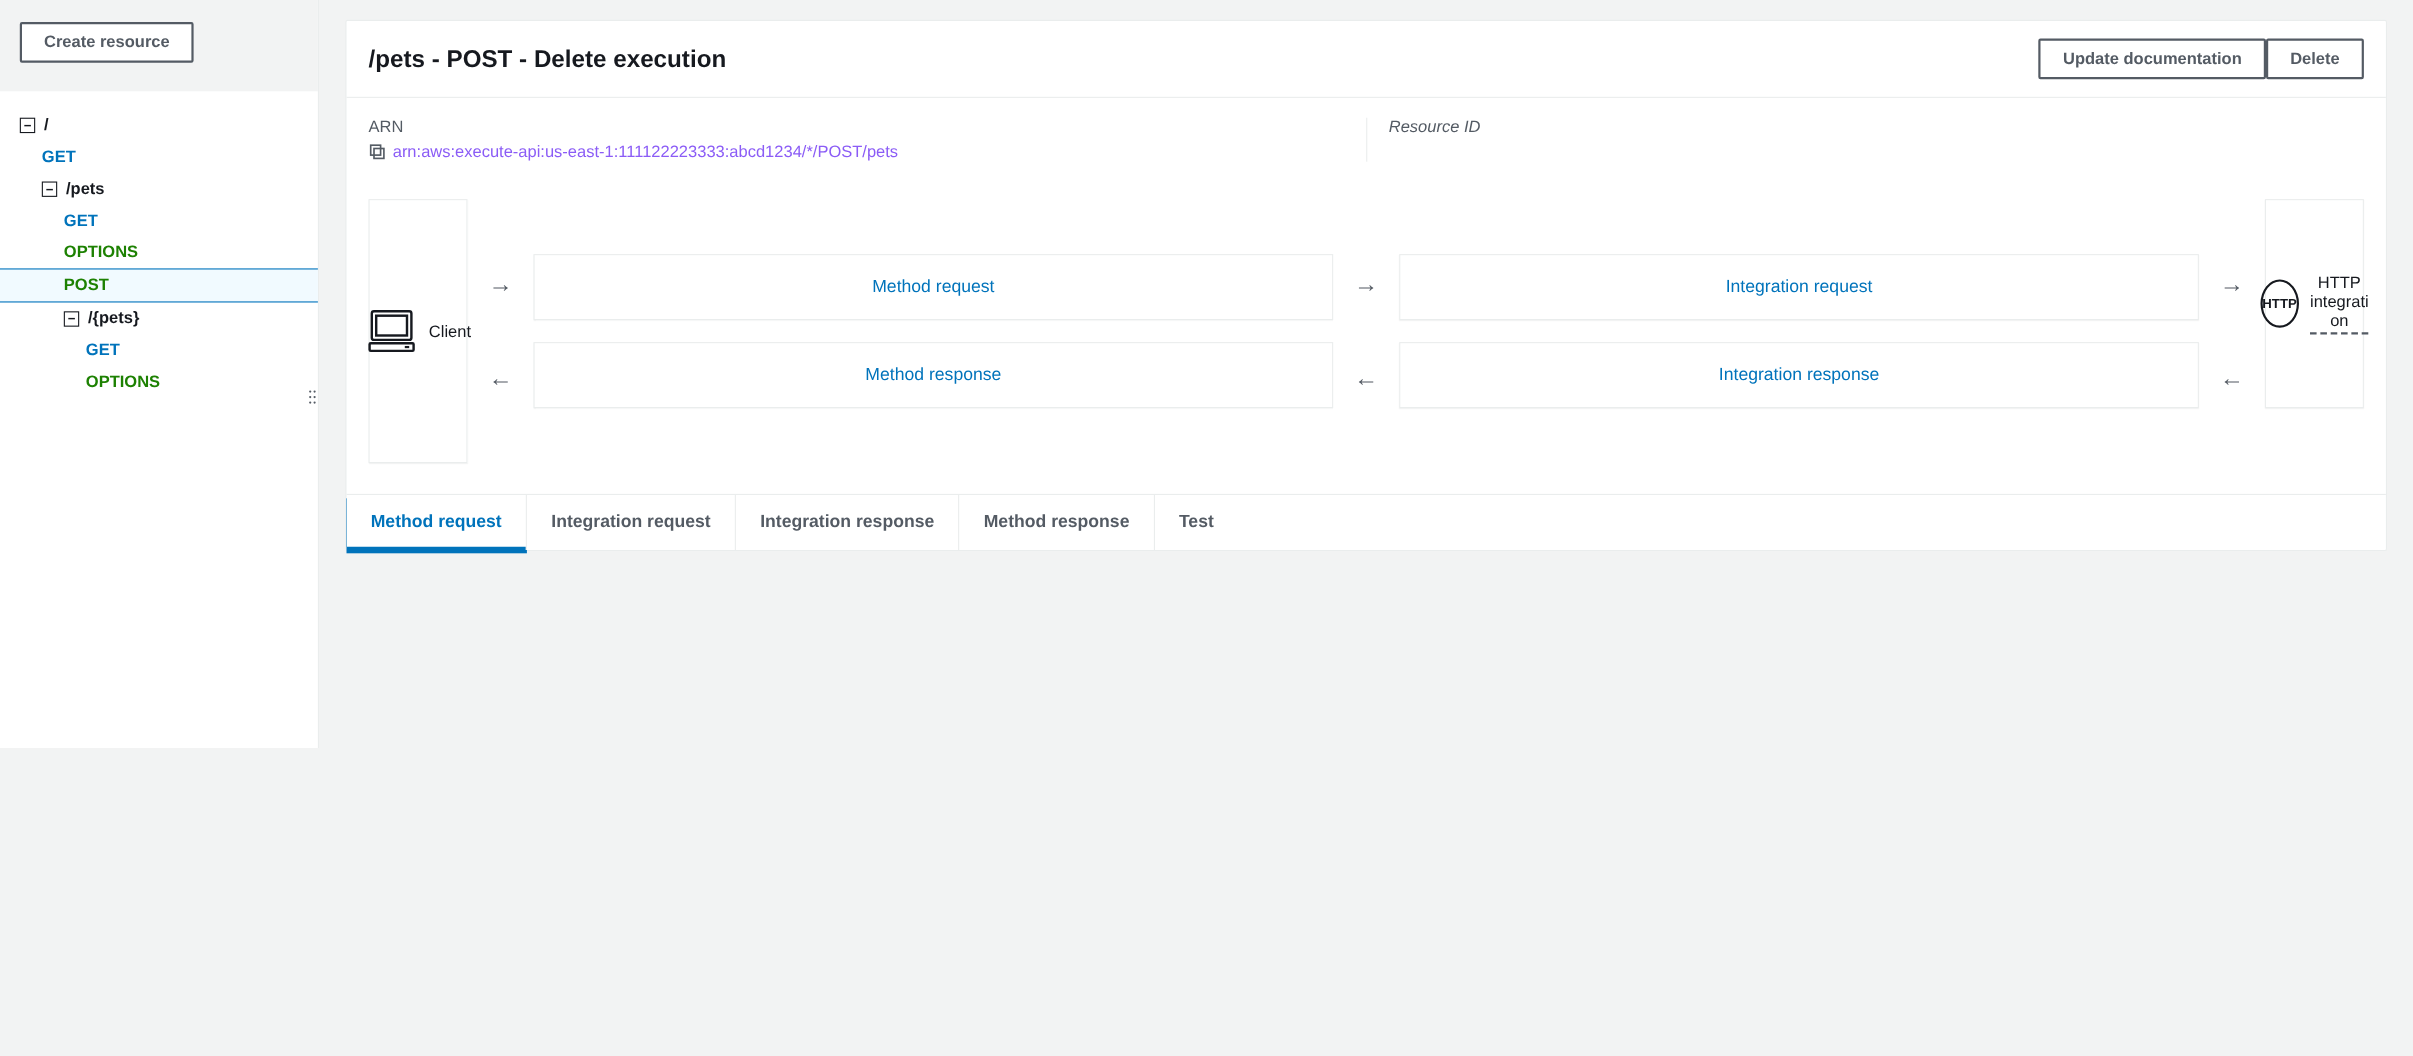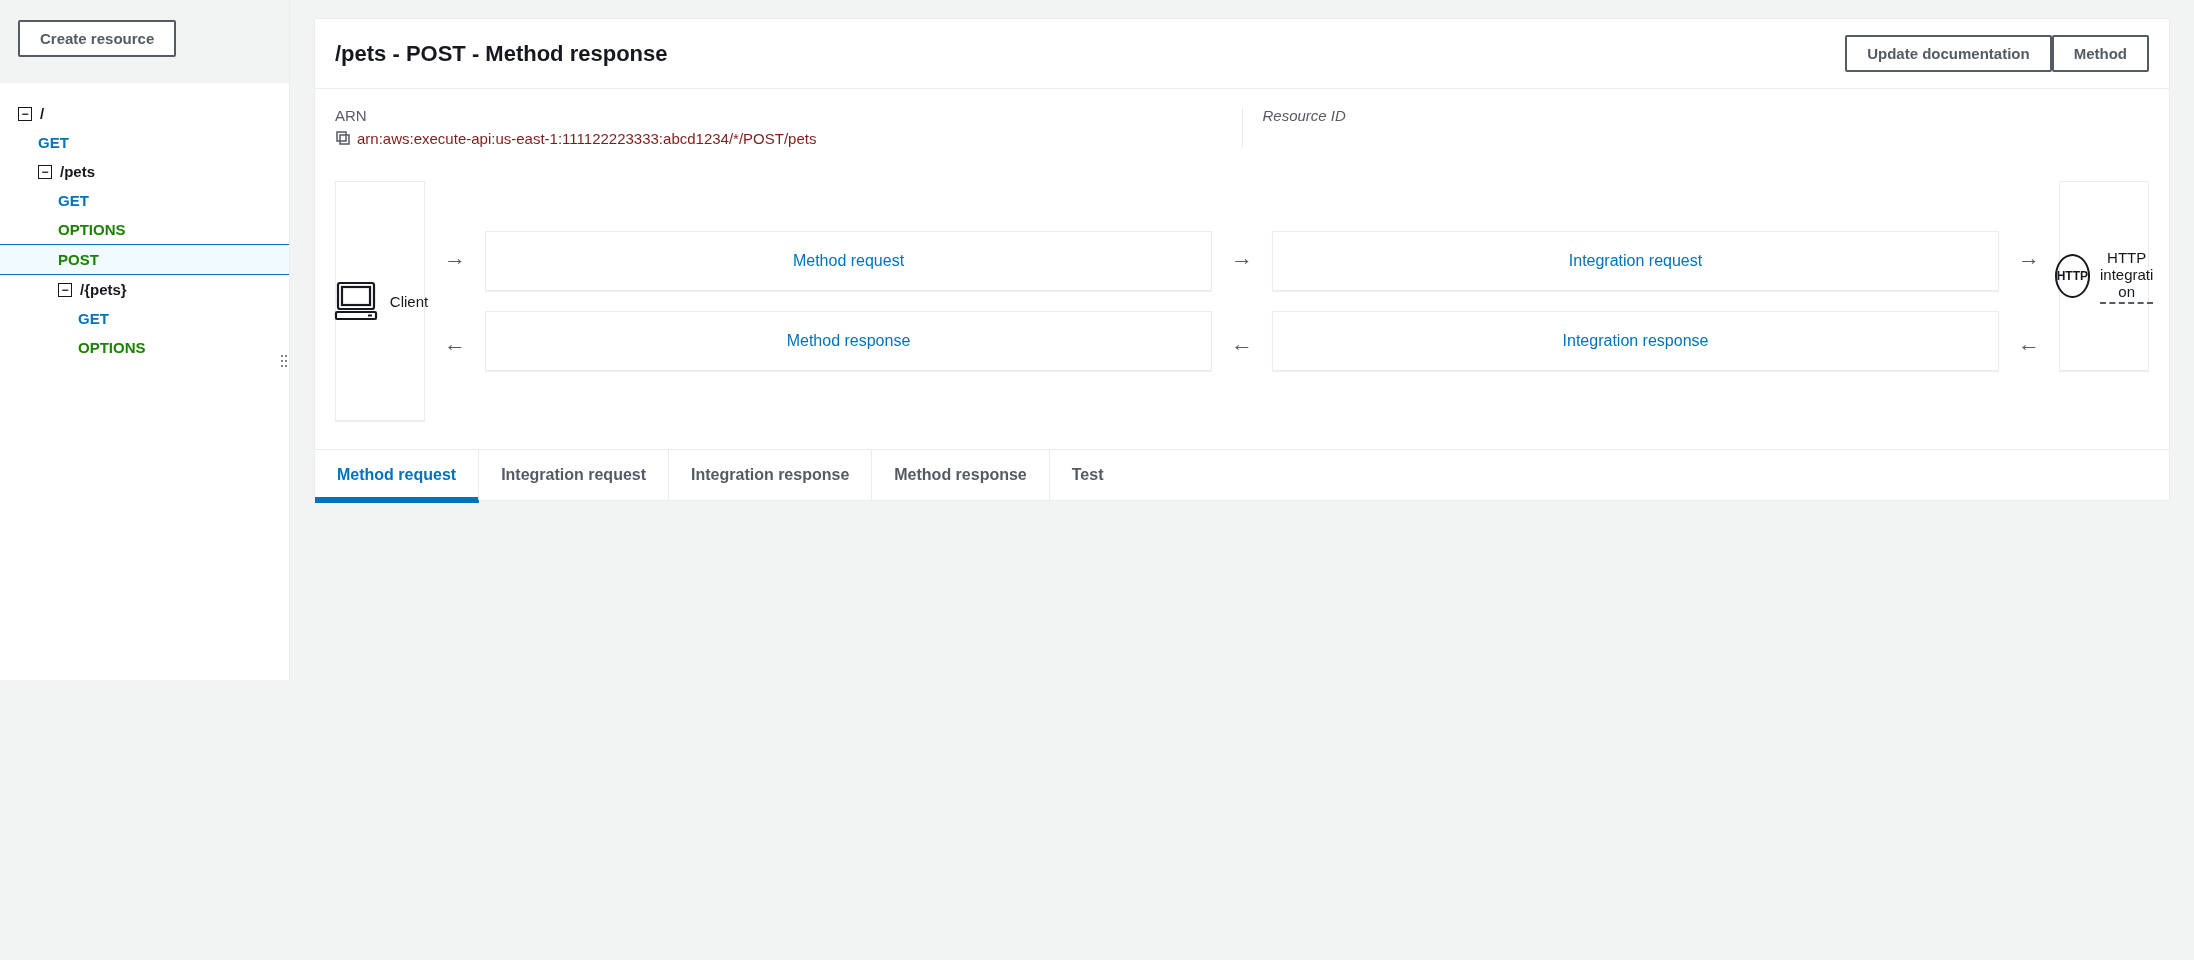--- a/index.html
+++ b/index.html
@@ -122,21 +122,21 @@
     gap: 0;
   }
   .meta-block {
     flex: 1;
     min-width: 0;
     border-right: 1px solid #eaeded;
     padding-right: 20px;
   }
   .meta-block:last-child { border-right: none; padding-left: 20px; padding-right: 20px; font-style: italic; }
   .meta-label { color: #545b64; font-size: 15px; margin-bottom: 6px; }
-  .meta-value { font-size: 15px; color: #7f1d1d; display:flex; align-items:flex-start; gap:6px;}
+  .meta-value { font-size: 15px; color: #8b5cf6; display:flex; align-items:flex-start; gap:6px;}
   .meta-value .txt { word-break: break-all; }
 
   
   .flow {
     display: flex;
     align-items: stretch;
     gap: 10px;
     padding: 16px 20px 22px 20px;
   }
   .flow-col {
@@ -261,24 +261,24 @@
             <span></span>
           </div>
       </div>
     </div>
   </aside>
 
   <main class="main">
     <section class="panel">
 
       <div class="panel-header">
-        <h1 class="panel-title">/pets - POST - Method response</h1>
+        <h1 class="panel-title">/pets - POST - Delete execution</h1>
         <div class="btn-row">
           <button class="btn">Update documentation</button>
-          <button class="btn">Method</button>
+          <button class="btn">Delete</button>
         </div>
       </div>
 
       <div class="meta">
         <div class="meta-block">
           <div class="meta-label">ARN</div>
           <div class="meta-value">
             <span>
               <svg width="16" height="16" viewBox="0 0 16 16" fill="none" stroke="#545b64" stroke-width="1.5">
                 <rect x="5" y="5" width="9" height="9"></rect>

